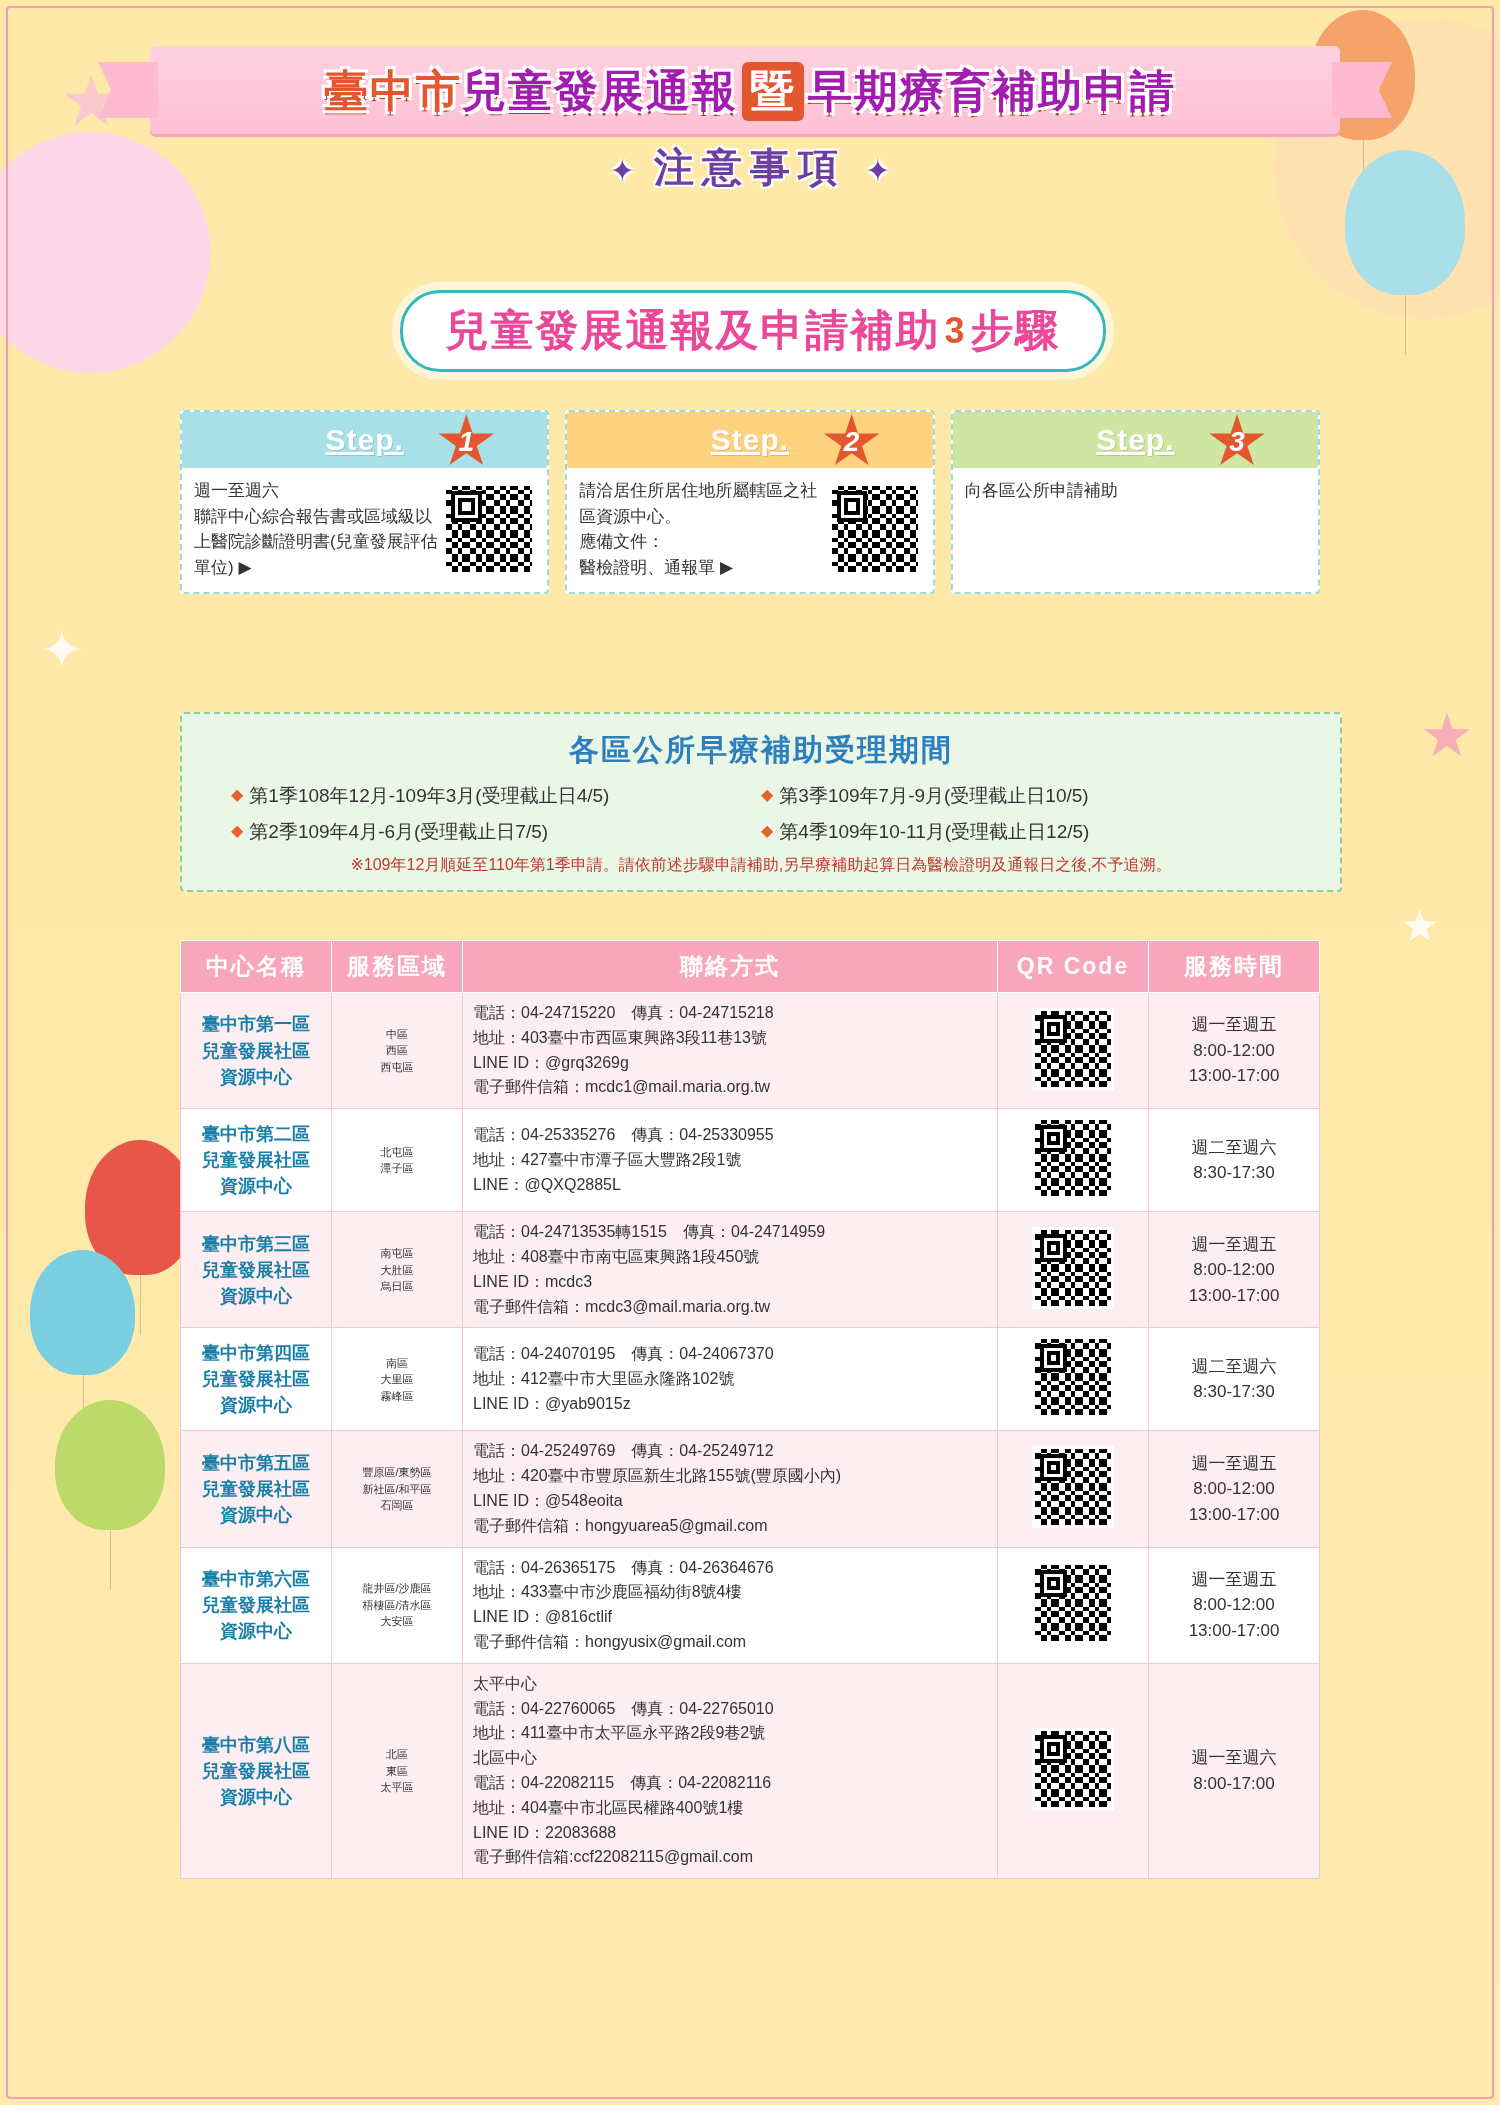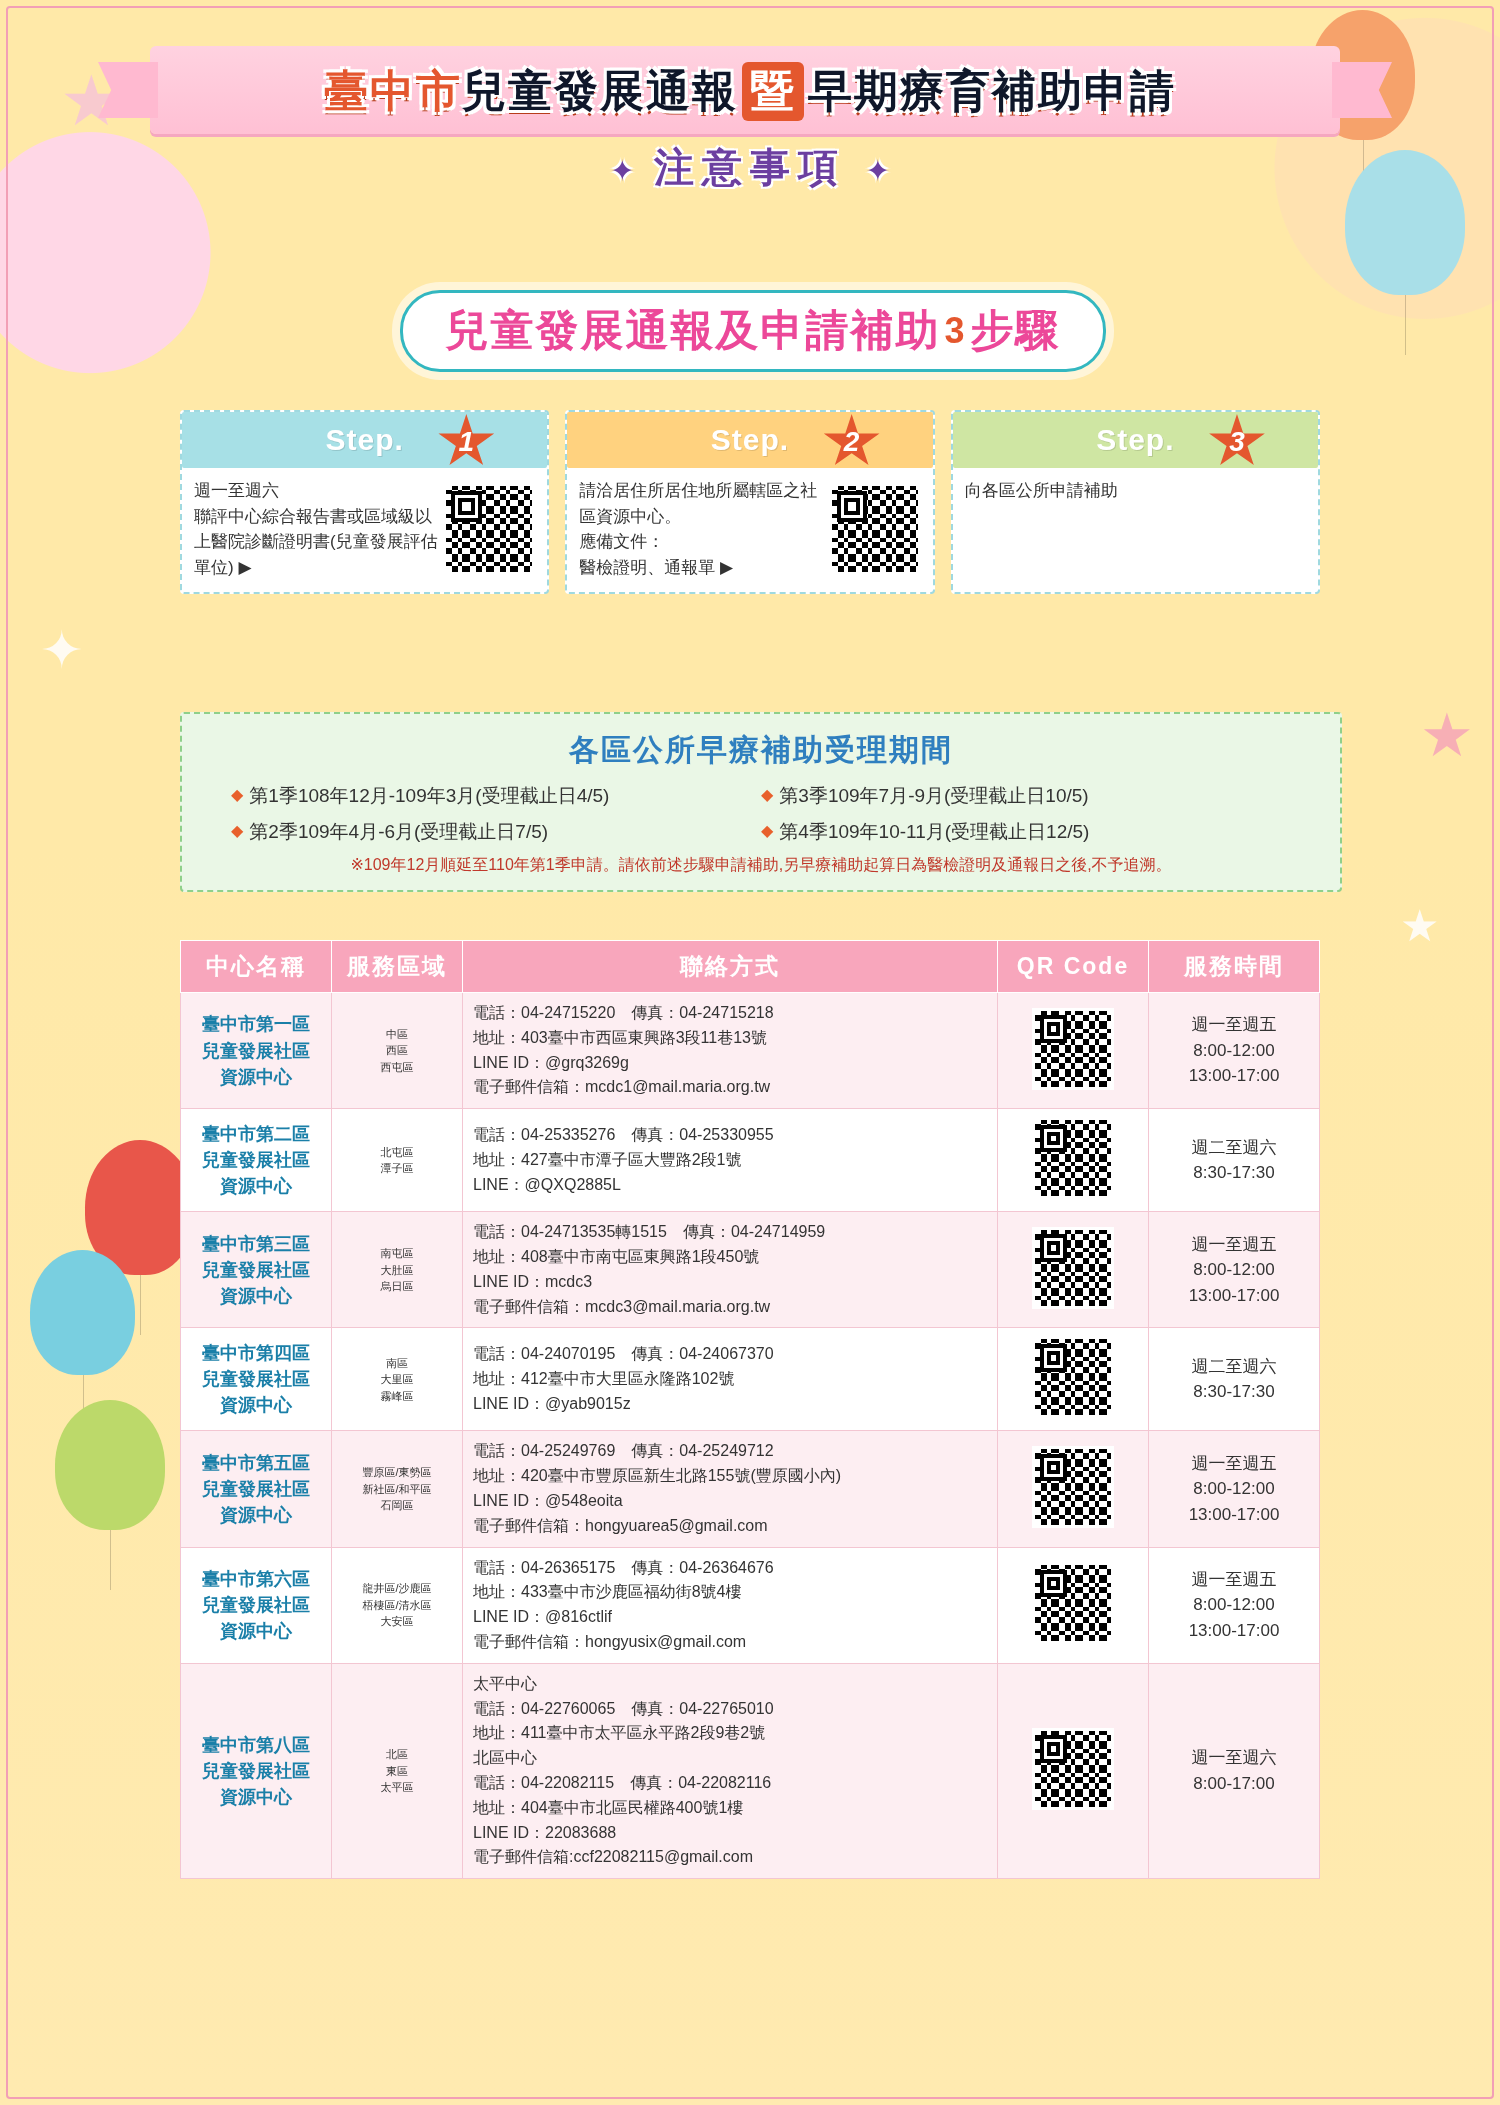--- a/index.html
+++ b/index.html
@@ -41,21 +41,21 @@
   .ribbon:after{right:-52px;clip-path:polygon(0 0,100% 0,78% 50%,100% 100%,0 100%);}
 
   .title-main{
     position:absolute;left:0;right:0;top:62px;text-align:center;
     font-size:44px;font-weight:bold;letter-spacing:2px;
     color:#e4572e;
     text-shadow:
       -3px -3px 0 #fff,3px -3px 0 #fff,-3px 3px 0 #fff,3px 3px 0 #fff,
       0 4px 0 #b83c1b;
   }
-  .title-main .hl{color:#0f172a;}
+  .title-main .hl{color:#a21caf;}
   .title-main .boxed{
     display:inline-block;background:#e4572e;color:#fff;
     padding:0 8px;border-radius:6px;text-shadow:none;margin:0 4px;
   }
   .title-sub{
     position:absolute;left:0;right:0;top:140px;text-align:center;
     font-size:40px;font-weight:bold;color:#6c3fa0;letter-spacing:8px;
     text-shadow:-2px -2px 0 #fff,2px -2px 0 #fff,-2px 2px 0 #fff,2px 2px 0 #fff;
   }
   .title-sub .deco{color:#6c3fa0;font-size:30px;letter-spacing:0;}
@@ -73,21 +73,21 @@
   .step-wrap{position:absolute;left:180px;top:410px;width:1140px;display:flex;gap:16px;}
   .step-card{flex:1;background:#fff;border:2px dashed #9fd9e0;border-radius:4px;position:relative;height:180px;}
   .step-head{
     height:56px;border-radius:2px;
     display:flex;align-items:center;justify-content:center;position:relative;
   }
   .c1{background:#a7e0e6;}
   .c2{background:#ffd27f;}
   .c3{background:#cfe6a3;}
   .step-head .lbl{font-size:30px;font-weight:bold;color:#fff;letter-spacing:1px;
-    text-shadow:1px 1px 0 rgba(0,0,0,.12);}
+    text-shadow:1px 1px 0 rgba(0,0,0,.12);text-decoration:underline;}
   .step-star{
     position:absolute;right:52px;top:2px;width:58px;height:56px;
     background:#e4572e;
     clip-path:polygon(50% 0%,61% 35%,98% 35%,68% 57%,79% 91%,50% 70%,21% 91%,32% 57%,2% 35%,39% 35%);
     display:flex;align-items:center;justify-content:center;
   }
   .step-star i{font-style:italic;color:#fff;font-size:28px;font-weight:bold;}
   .step-body{display:flex;padding:10px 12px;font-size:17px;line-height:1.5;color:#333;}
   .step-text{flex:1;}
   .qr-sm{width:92px;height:92px;align-self:center;}

